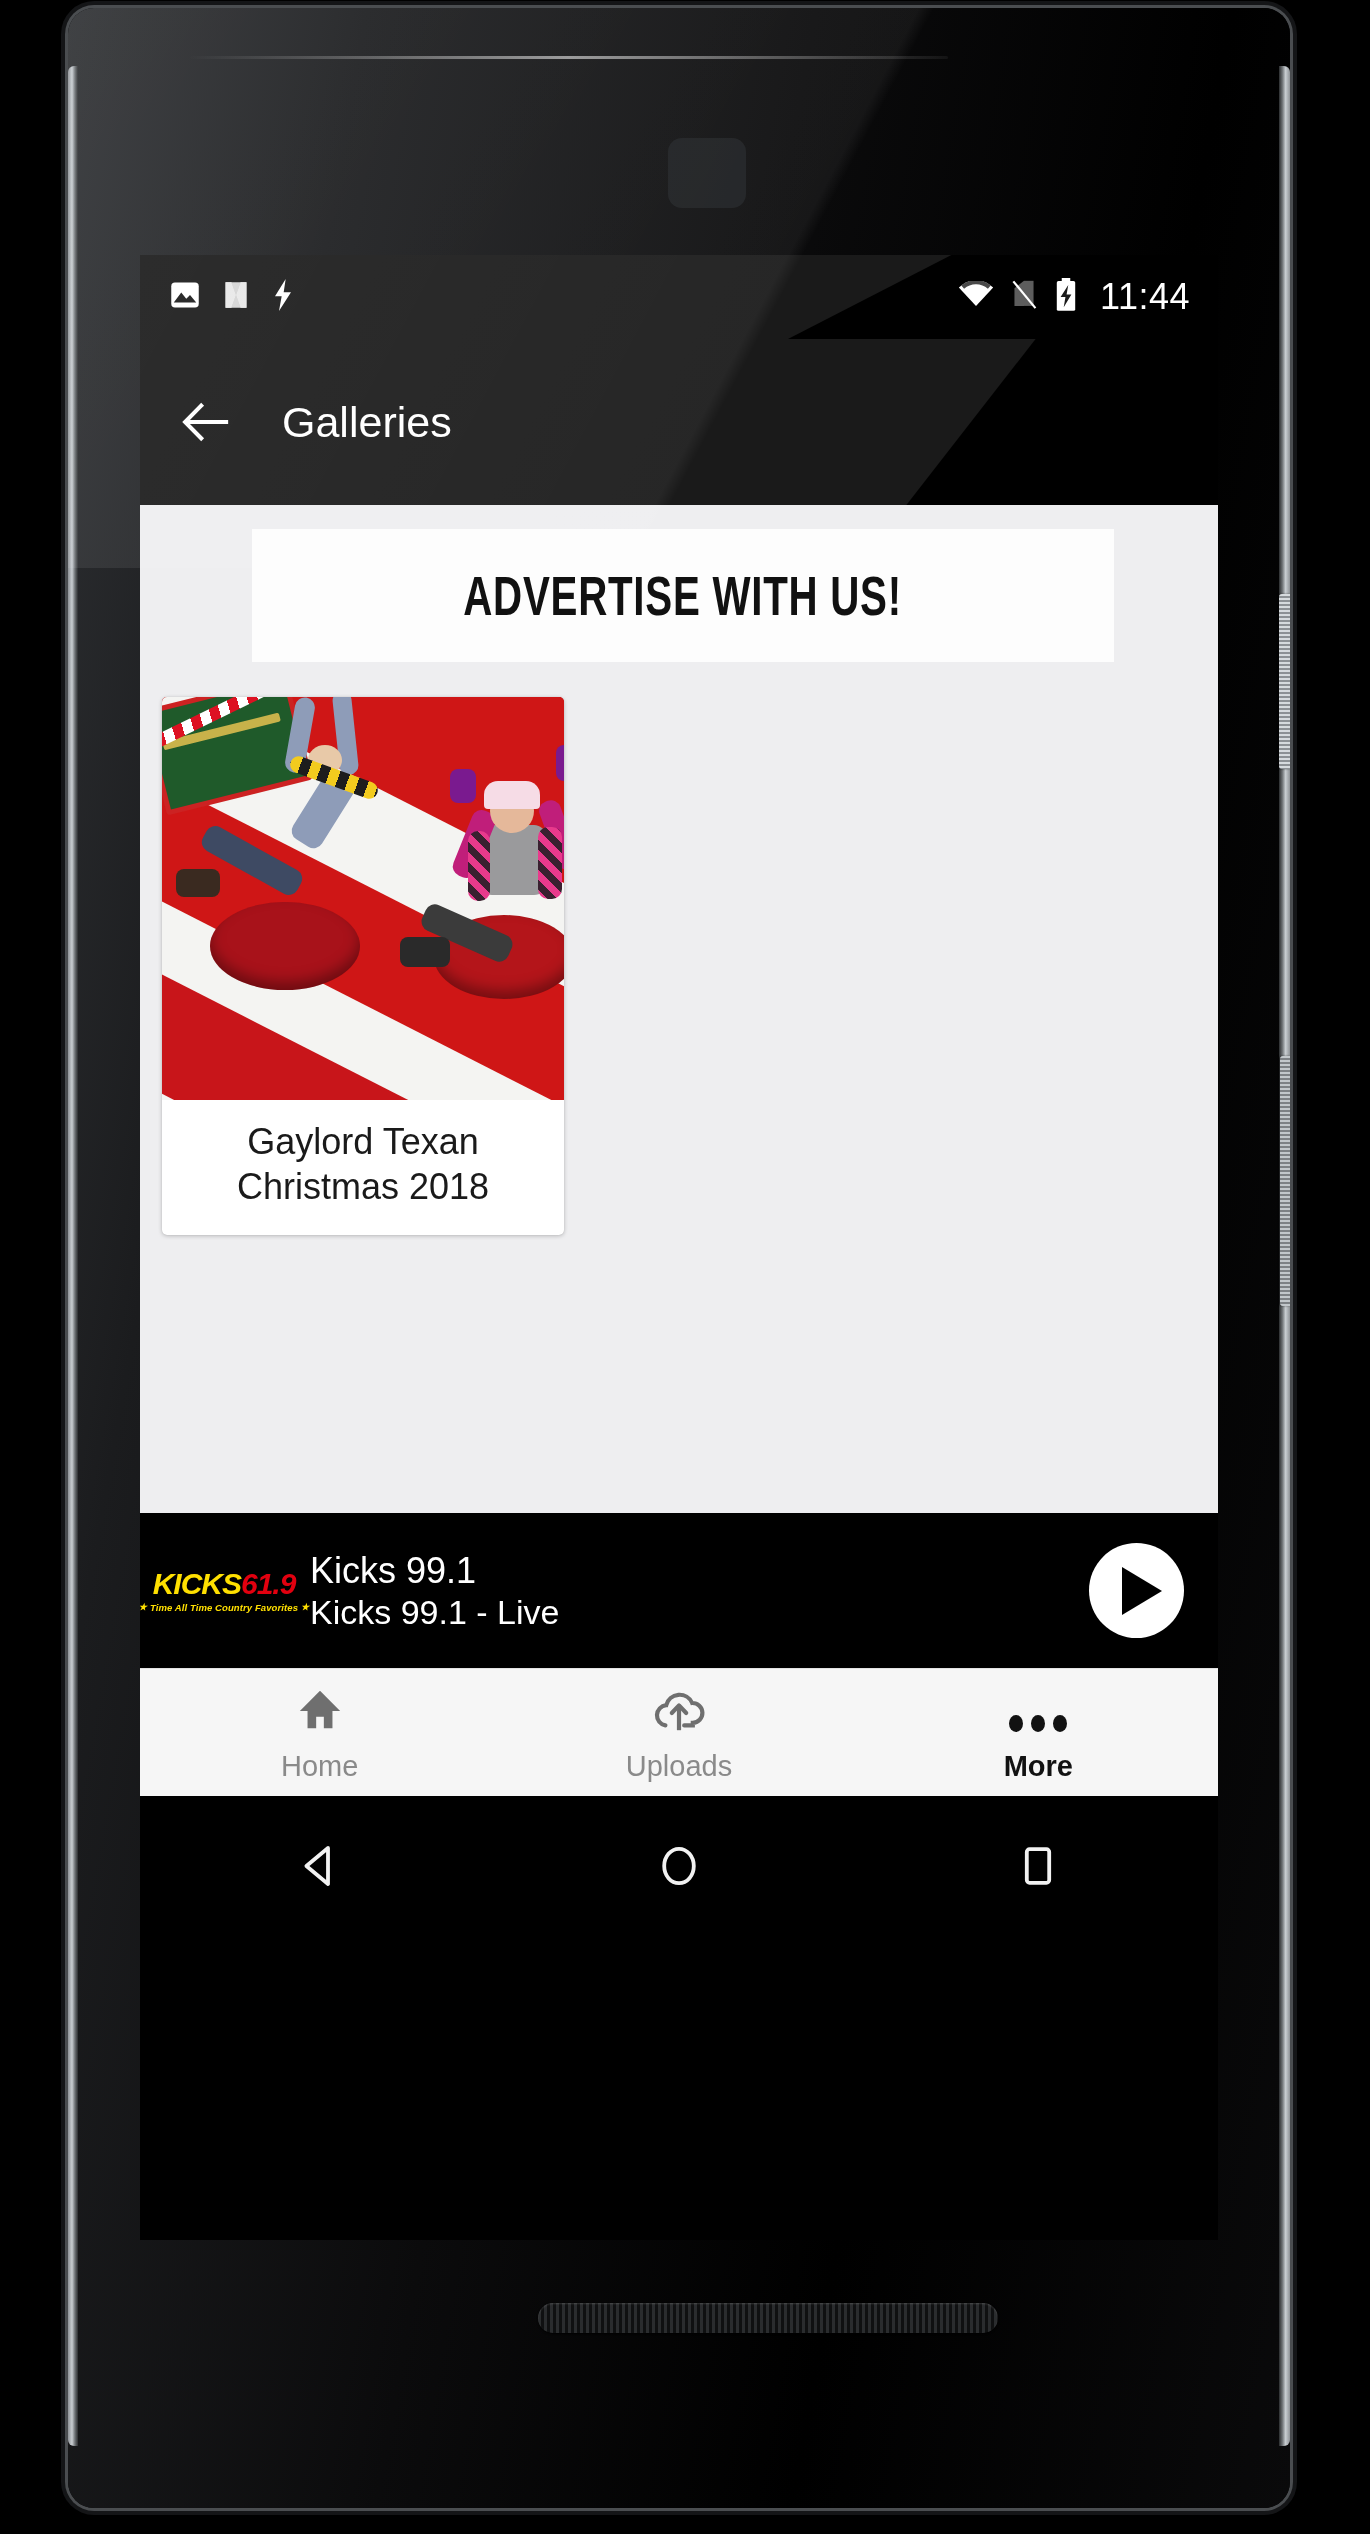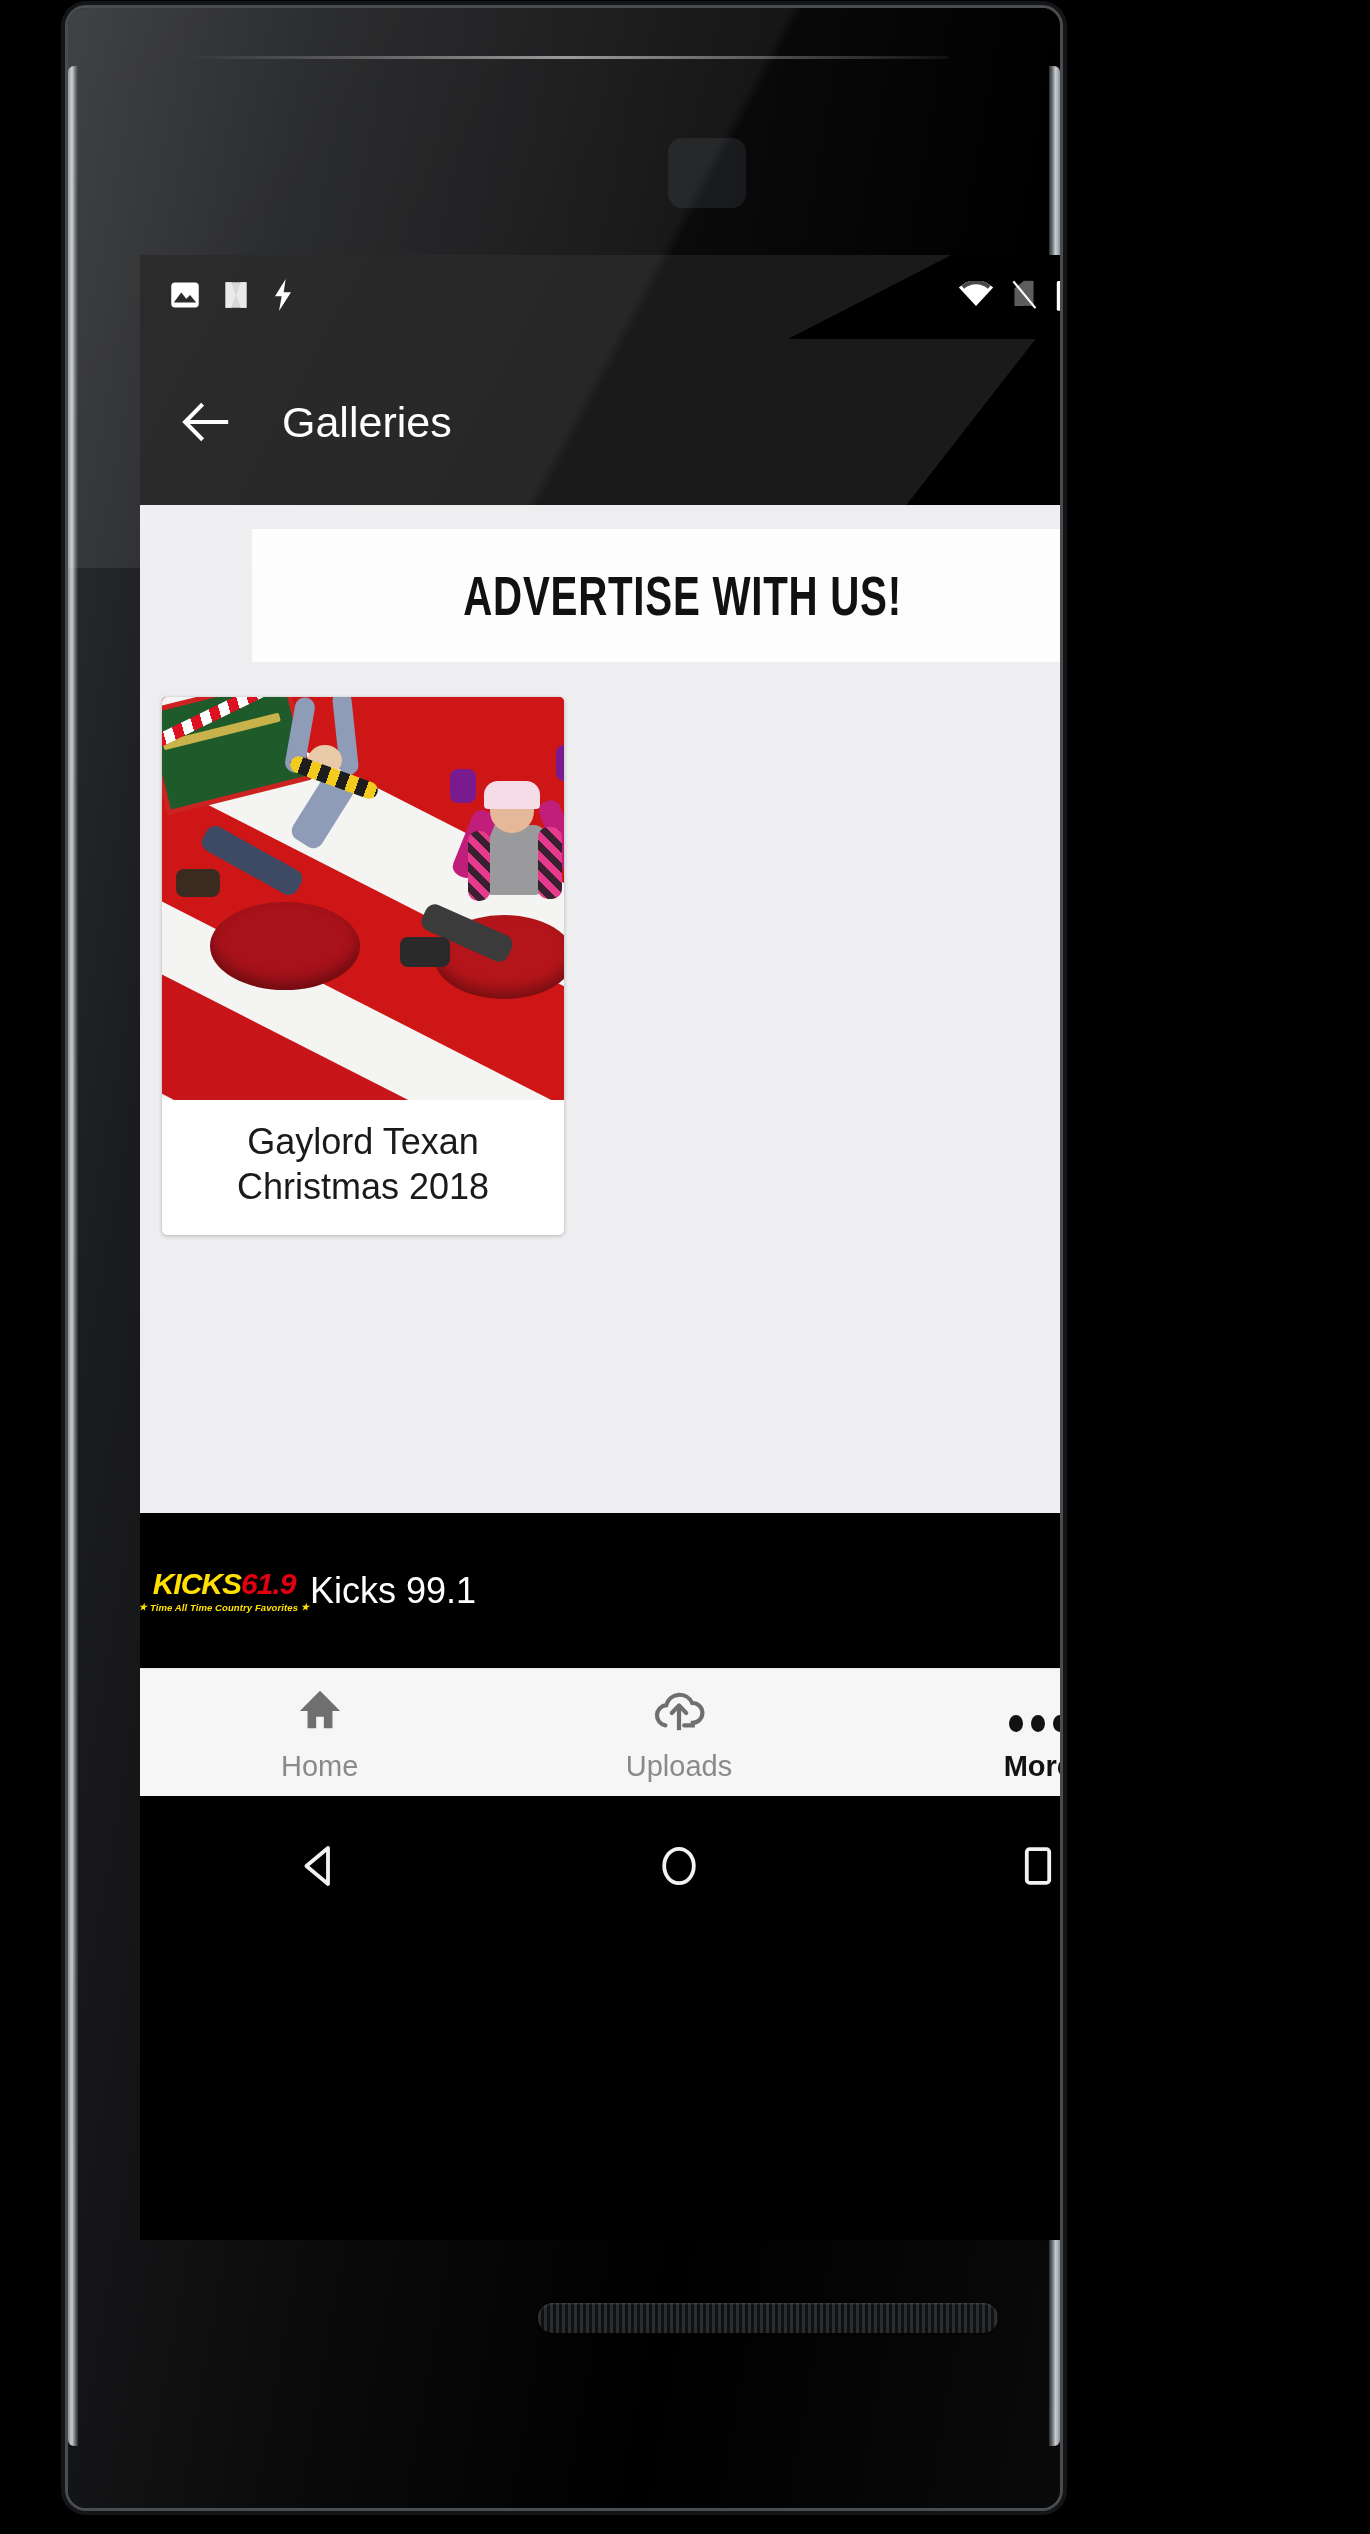--- a/index.html
+++ b/index.html
@@ -7,22 +7,22 @@
     width: 1370px; height: 2534px;
     background: #000;
     font-family: "Liberation Sans", sans-serif;
     overflow: hidden;
   }
 
   
   #phone-frame {
     position: absolute;
     left: 68px; top: 8px;
-    width: 992px; height: 2500px;
-    border-radius: 18px;
+    width: 1222px; height: 2500px;
+    border-radius: 26px;
     background: linear-gradient(100deg,#2e3033 0%, #1b1c1e 18%, #0b0b0c 45%, #000 70%, #0a0a0b 100%);
     box-shadow: 0 0 0 3px #4a4d50, 0 0 0 7px #141517, 0 0 26px 6px rgba(0,0,0,.9);
     overflow: hidden;
   }
   
   #rail-left {
     position:absolute; left:0; top:58px; width:10px; height:2380px;
     background: linear-gradient(90deg,#8e9296,#c9ced2 40%,#6d7174 70%,#2b2d2f);
     border-radius: 6px 0 0 6px;
   }
@@ -368,20 +368,21 @@
           <span id="logo-kicks">KICKS</span><span id="logo-number">61.9</span>
         </div>
         <div id="logo-tagline">
           <span class="tag-star">★</span>
           <span>Time All Time Country Favorites</span>
           <span class="tag-star">★</span>
         </div>
       </div>
       <div id="player-text">
         <div id="player-title">Kicks 99.1</div>
+        <div id="player-subtitle">Kicks 99.1 - Live</div>
       </div>
       <div id="play-button">
         <div class="tri"></div>
       </div>
     </div>
 
     <div id="bottom-nav">
 
       <div class="nav-item">
         <div class="nav-icon">

